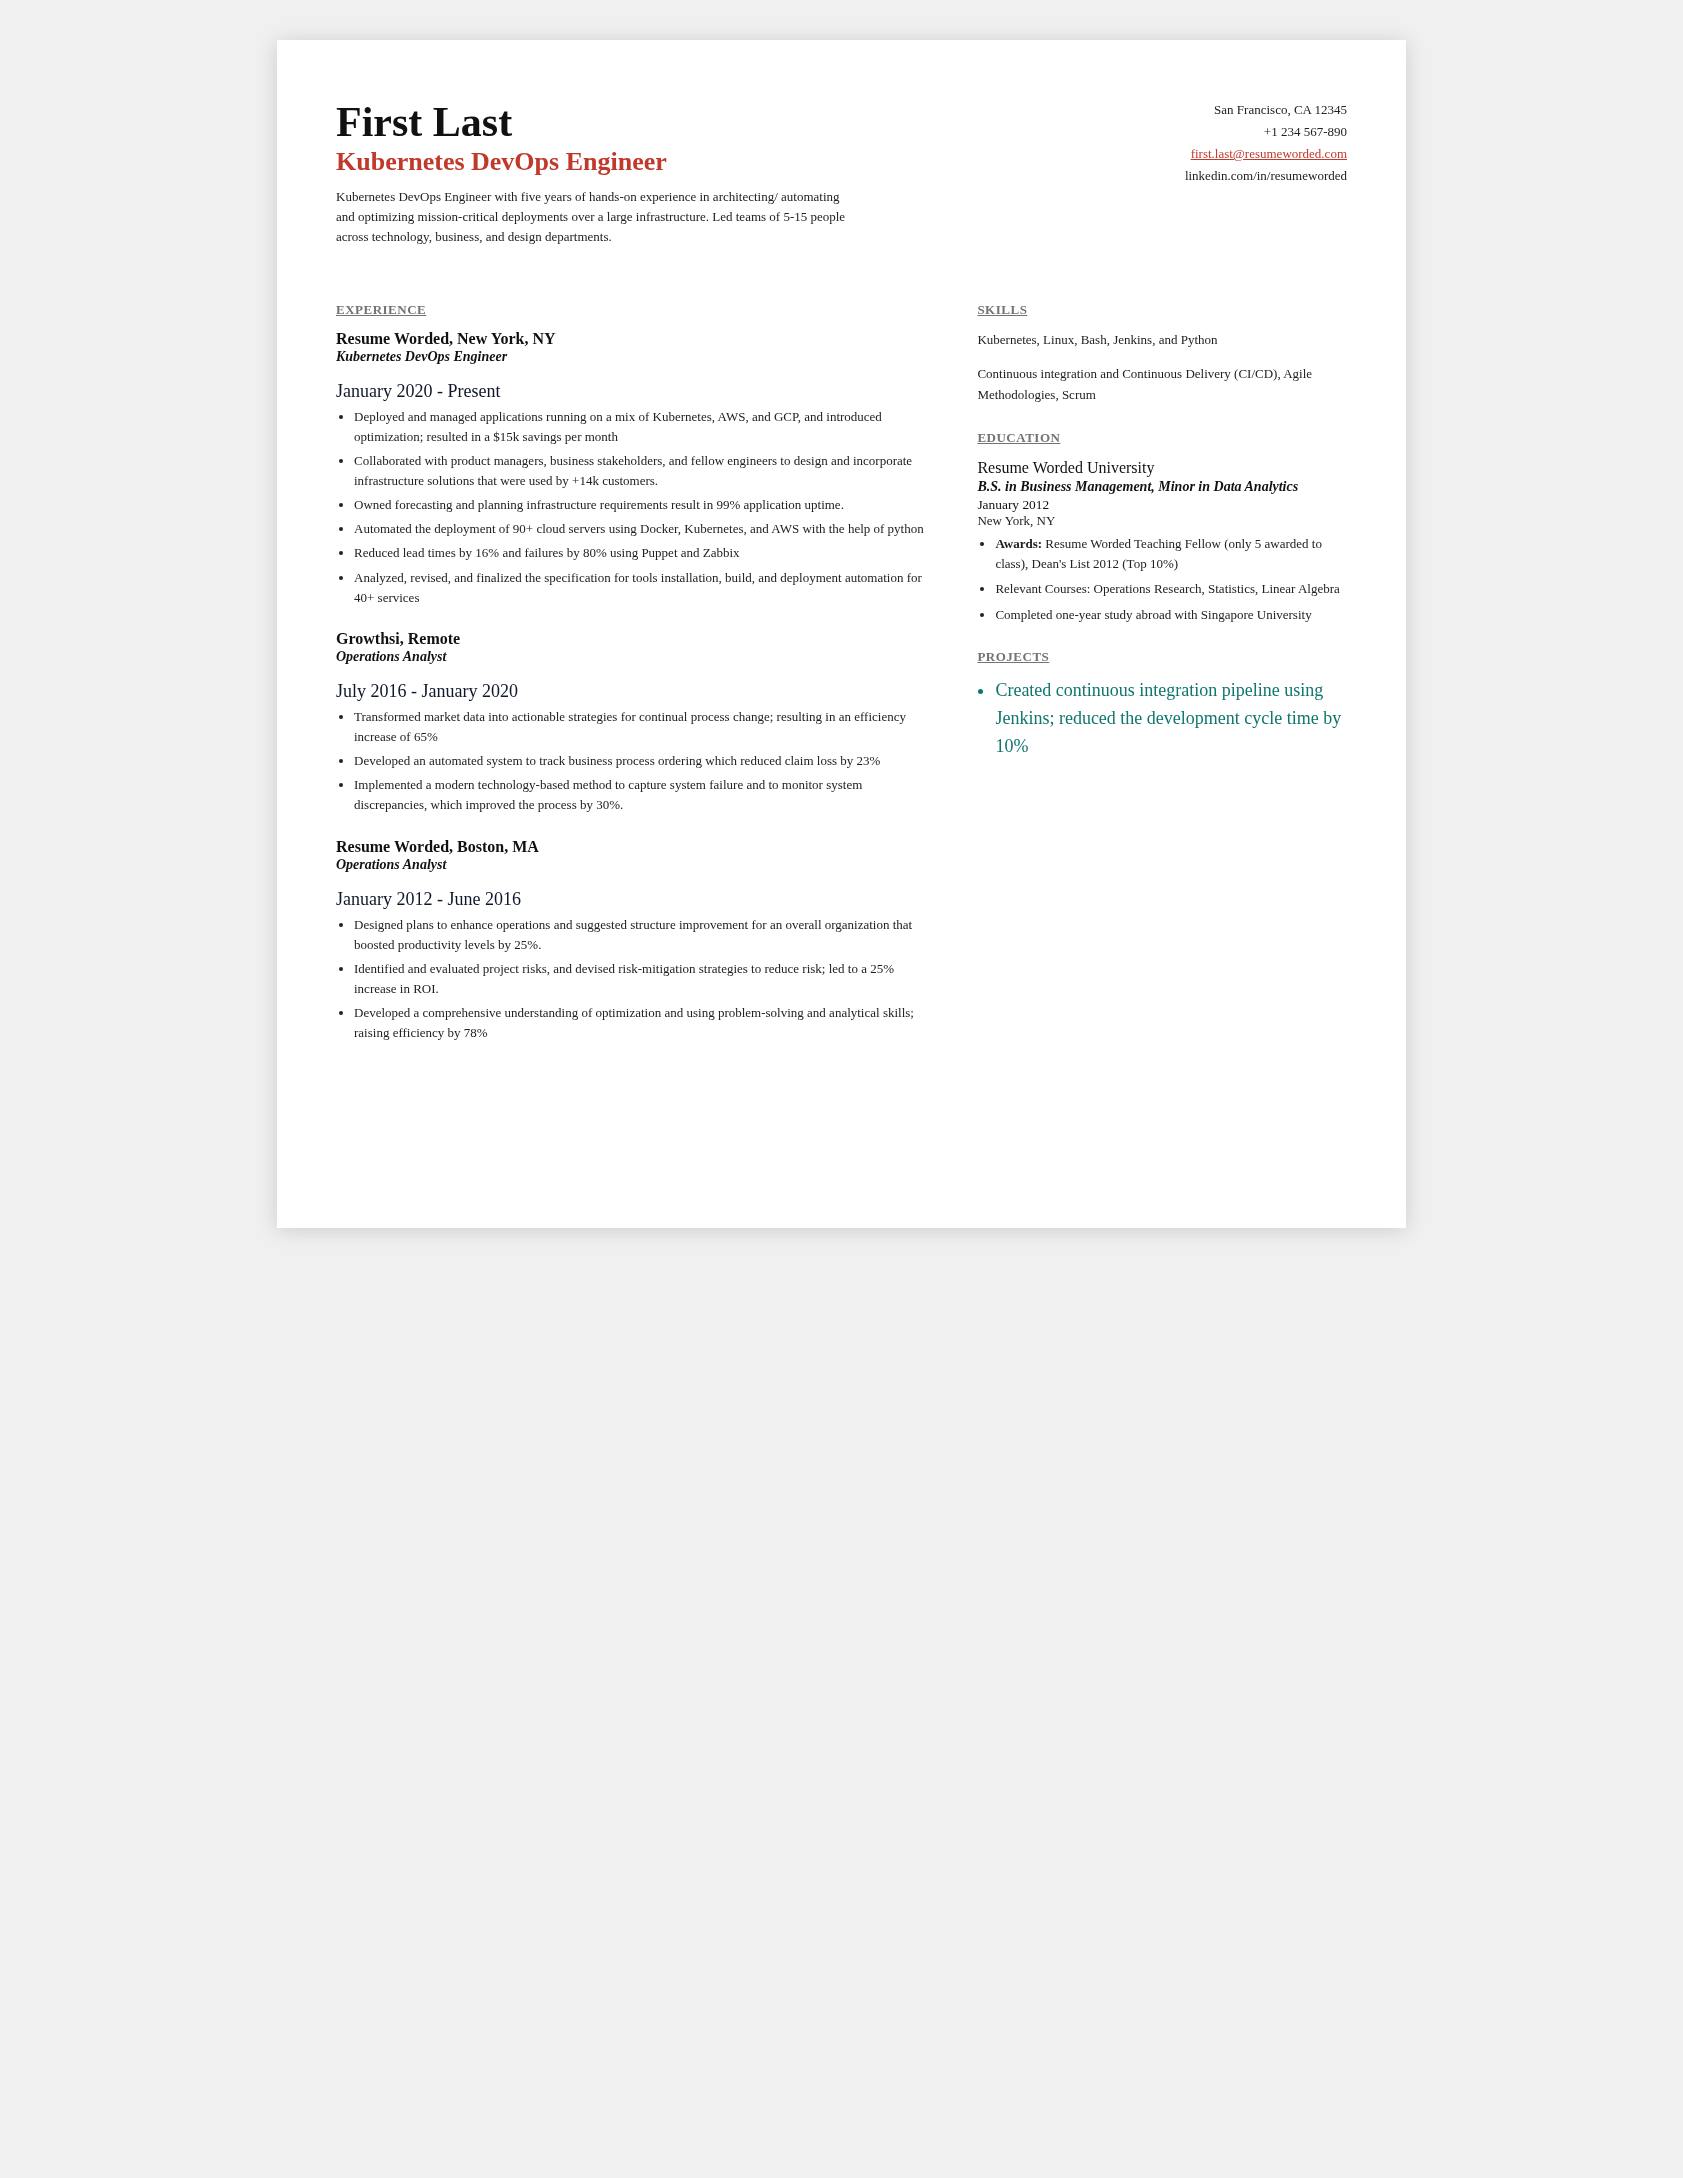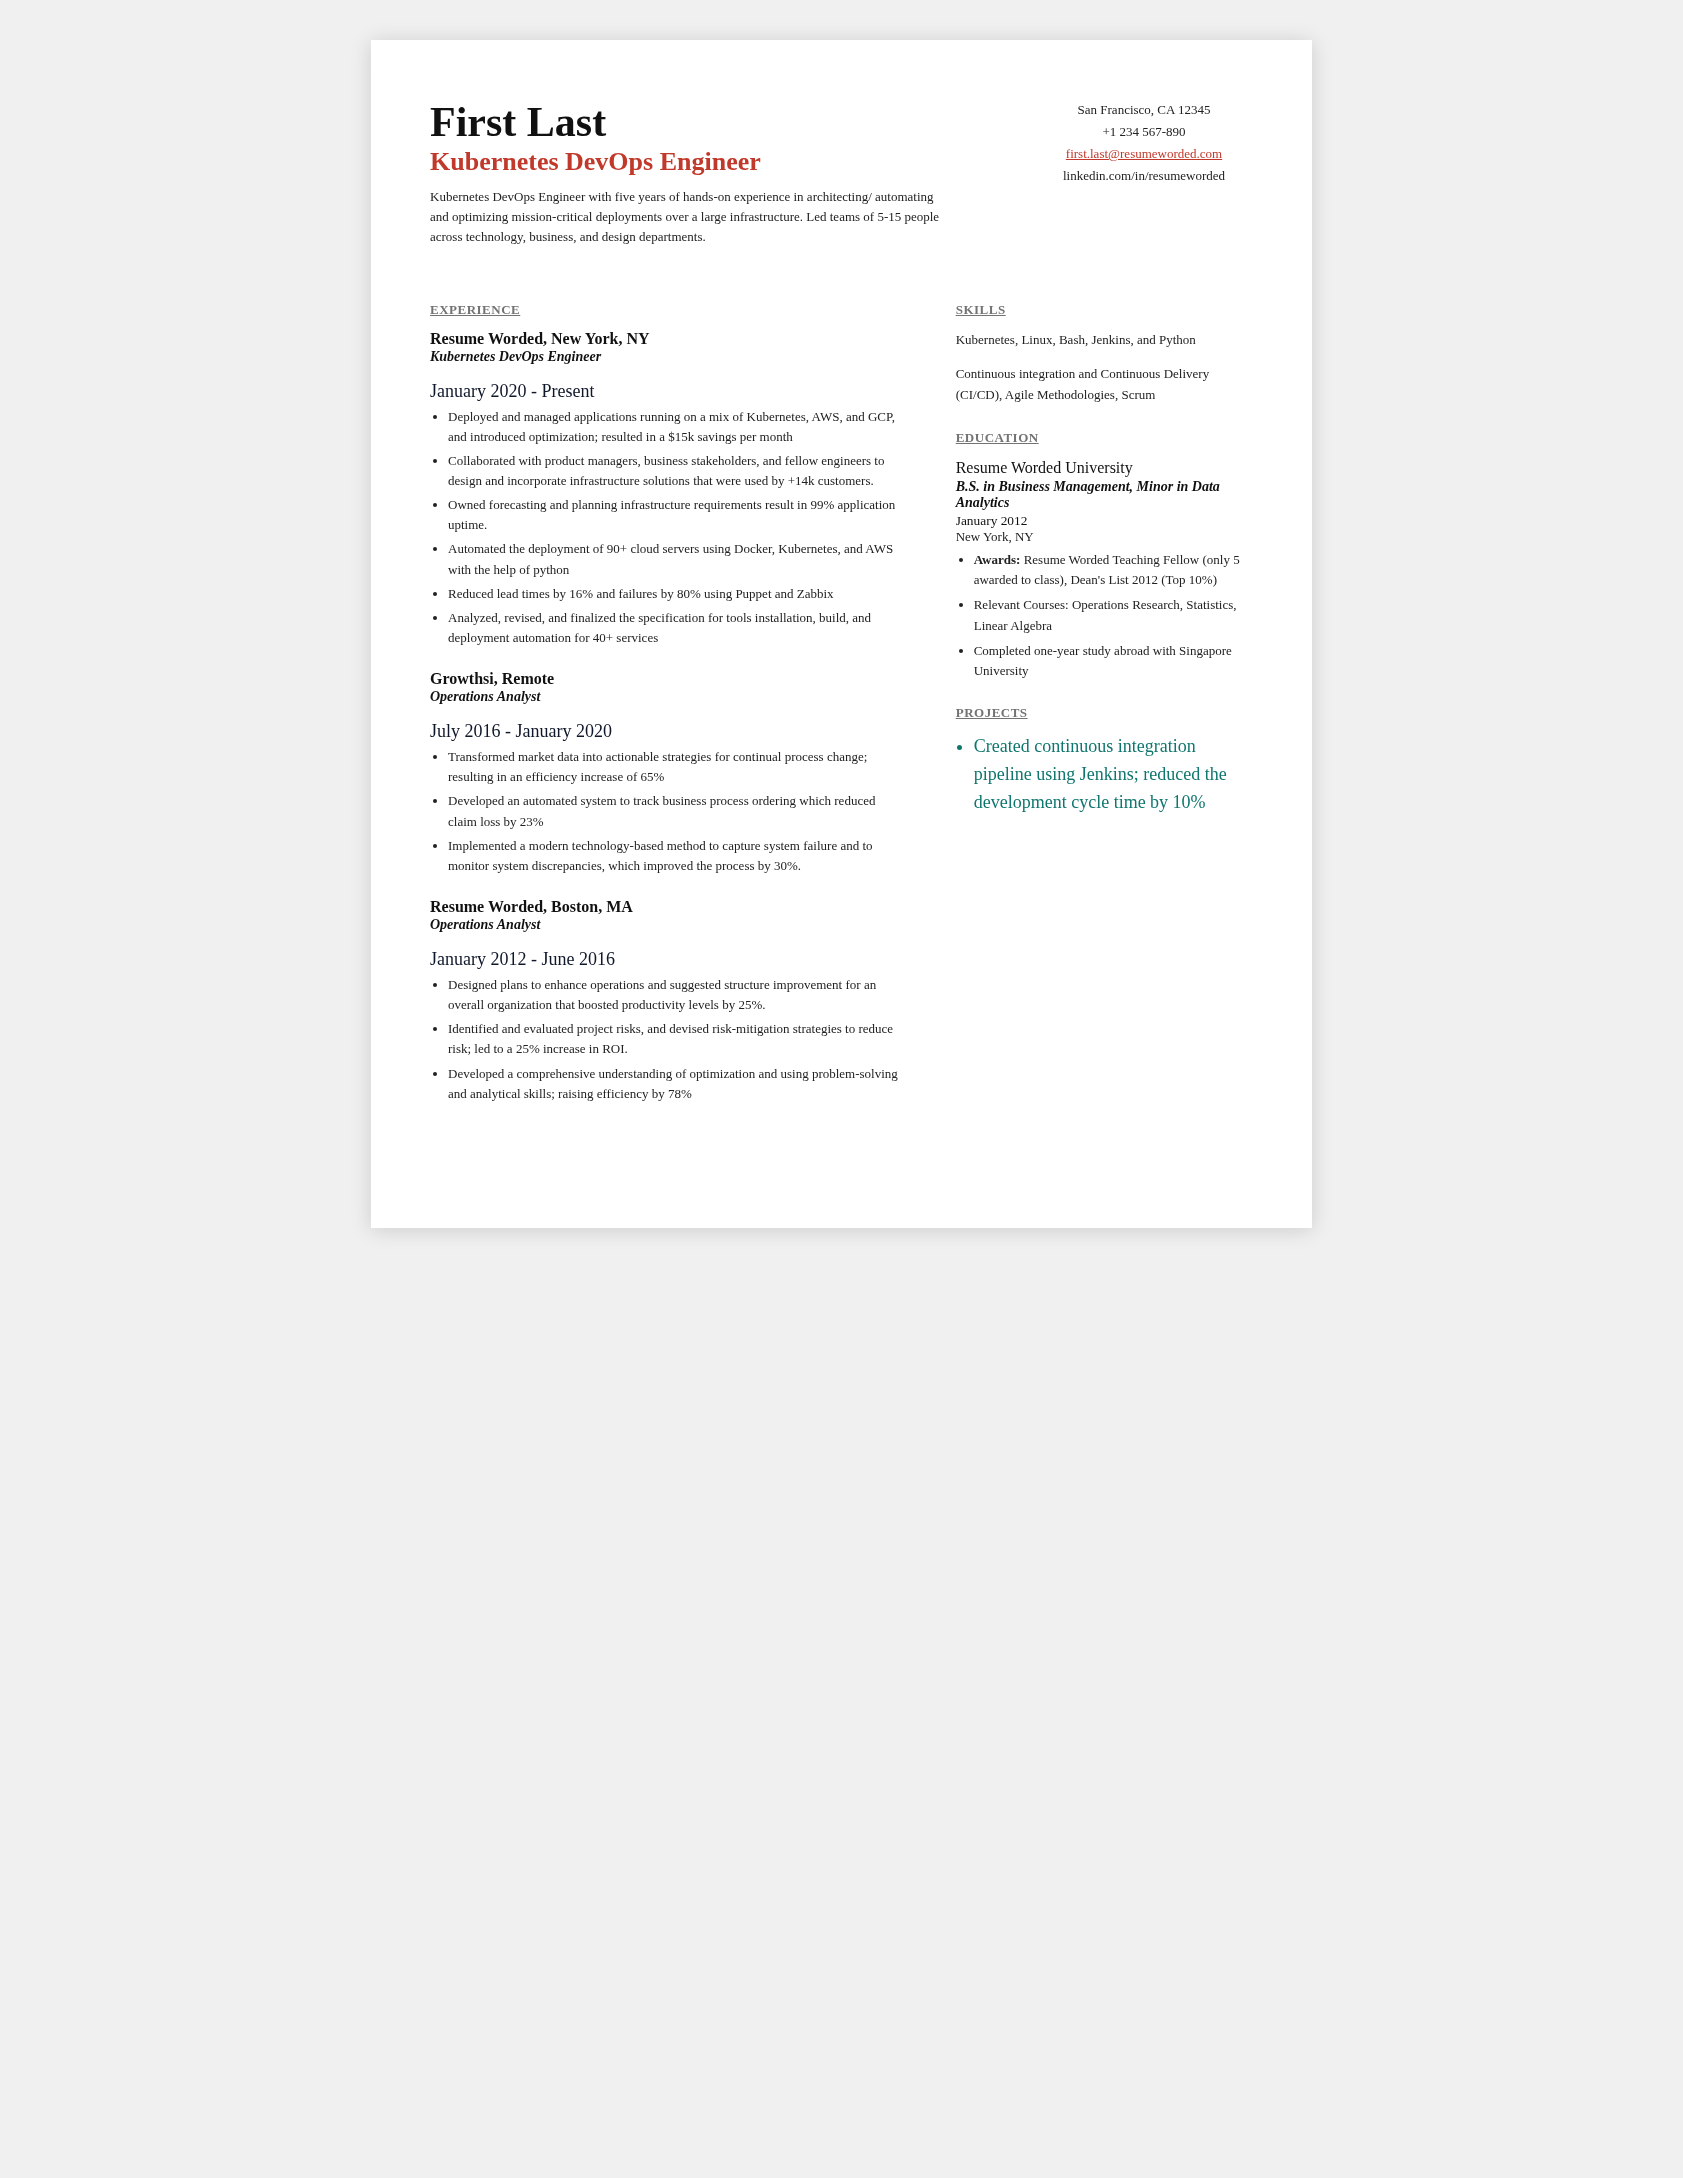--- a/index.html
+++ b/index.html
@@ -5,21 +5,21 @@
     * { box-sizing: border-box; margin: 0; padding: 0; }
     body {
       font-family: Georgia, 'Times New Roman', serif;
       background: #f0f0f0;
       display: flex;
       justify-content: center;
       padding: 40px 20px;
     }
     .resume-page {
       background: #fff;
-      width: 941px;
+      width: 1129px;
       min-height: 1188px;
       padding: 59px 59px 59px 59px;
       box-shadow: 0 2px 20px rgba(0,0,0,0.15);
     }
     .two-col {
       display: flex;
       gap: 50px;
     }
     .left-col {
       flex: 1.6;
@@ -47,21 +47,21 @@
       margin-top: 2px;
       margin-bottom: 10px;
     }
     .header-left .summary {
       font-size: 13px;
       color: #222;
       line-height: 1.55;
       max-width: 515px;
     }
     .header-right {
-      text-align: center;
+      text-align: right;
       font-size: 13px;
       color: #222;
       line-height: 1.7;
       min-width: 218px;
     }
     .header-right a {
       color: #c0392b;
       text-decoration: underline;
     }
 

